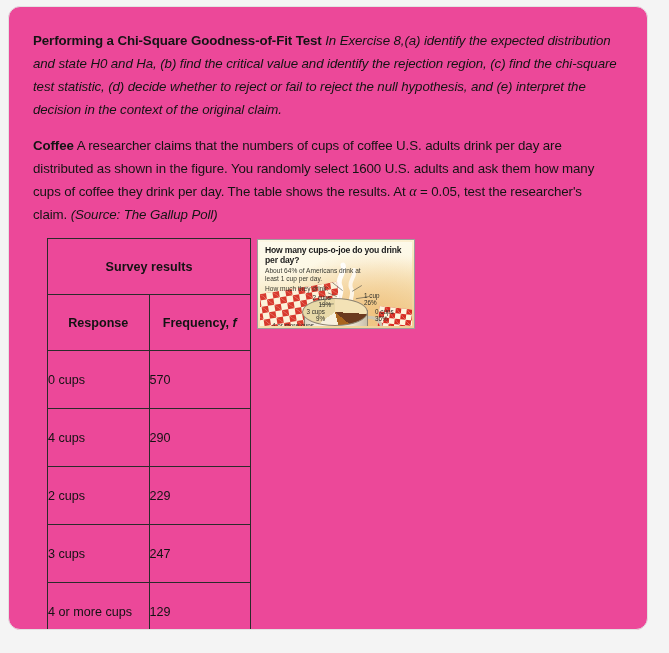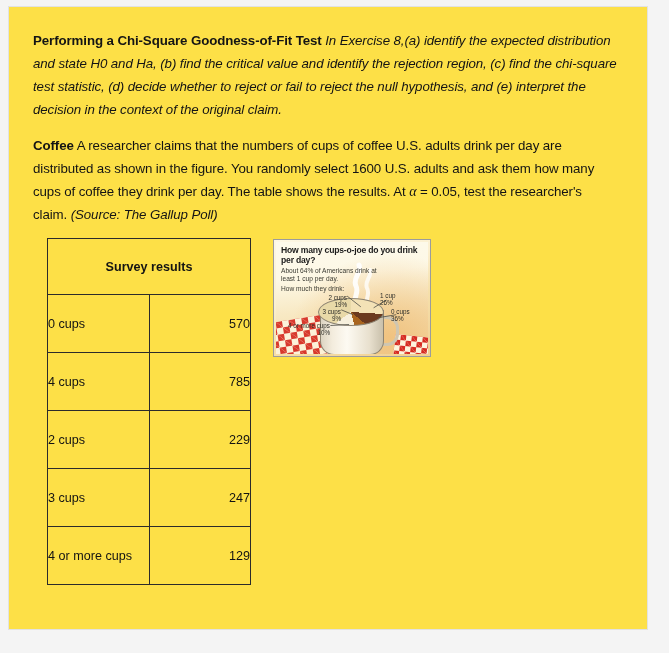--- a/index.html
+++ b/index.html
@@ -12,23 +12,23 @@
     height: 653px;
     font-family: "Liberation Sans", sans-serif;
     -webkit-font-smoothing: antialiased;
   }
   .page {
     position: absolute;
     left: 8px;
     top: 6px;
     width: 640px;
     height: 624px;
-    background: #fde047;
+    background: #ec4899;
     border: 1px solid #e2e2e2;
-    border-radius: 0;
+    border-radius: 12px;
     box-sizing: border-box;
     overflow: hidden;
   }
   .content {
     position: absolute;
     left: 24px;
     top: 22px;
     width: 600px;
   }
 
@@ -90,31 +90,31 @@
   }
   .cell-resp {
     height: 57px;
     width: 108px;
     text-align: left;
     padding-left: 9px;
   }
   .cell-freq {
     height: 57px;
     width: 94px;
-    text-align: right;
+    text-align: left;
     margin-top: 48px;
   }
 
   
   .infographic {
     position: absolute;
-    left: 240px;
+    left: 224px;
     top: 1px;
     width: 158px;
-    height: 118px;
+    height: 90px;
     border: 1px solid #9c9c9c;
     background: linear-gradient(160deg,#fdf7e4 0%,#fbf0d2 38%,#f6e0ab 62%,#f0cf93 100%);
     box-sizing: border-box;
     overflow: hidden;
   }
   .ig-inner {
     position: absolute;
     inset: 2px;
     background:
       radial-gradient(ellipse at 75% 85%, rgba(239,190,120,0.85) 0%, rgba(248,226,175,0) 62%),
@@ -252,26 +252,30 @@
     <p class="para" id="coffee-para"><span class="lead">Coffee</span> <span>A researcher claims that the numbers of cups of coffee U.S. adults drink per day are distributed as shown in the figure. You randomly select 1600 U.S. adults and ask them how many cups of coffee they drink per day. The table shows the results. At </span><span class="greek">α</span><span> = 0.05, test the researcher's claim. </span><span class="ital">(Source: The Gallup Poll)</span></p>
 
     <div class="figure-row">
 
       <table class="survey-table">
         <tbody>
           <tr>
             <td class="tbl-title" colspan="2">Survey results</td>
           </tr>
           <tr>
+            <td class="col-head">Response</td>
+            <td class="col-head"><span>Frequency, </span><span class="fsym">f</span></td>
+          </tr>
+          <tr>
             <td class="cell-resp">0 cups</td>
             <td class="cell-freq">570</td>
           </tr>
           <tr>
             <td class="cell-resp">4 cups</td>
-            <td class="cell-freq">785</td>
+            <td class="cell-freq">290</td>
           </tr>
           <tr>
             <td class="cell-resp">2 cups</td>
             <td class="cell-freq">229</td>
           </tr>
           <tr>
             <td class="cell-resp">3 cups</td>
             <td class="cell-freq">247</td>
           </tr>
           <tr>

